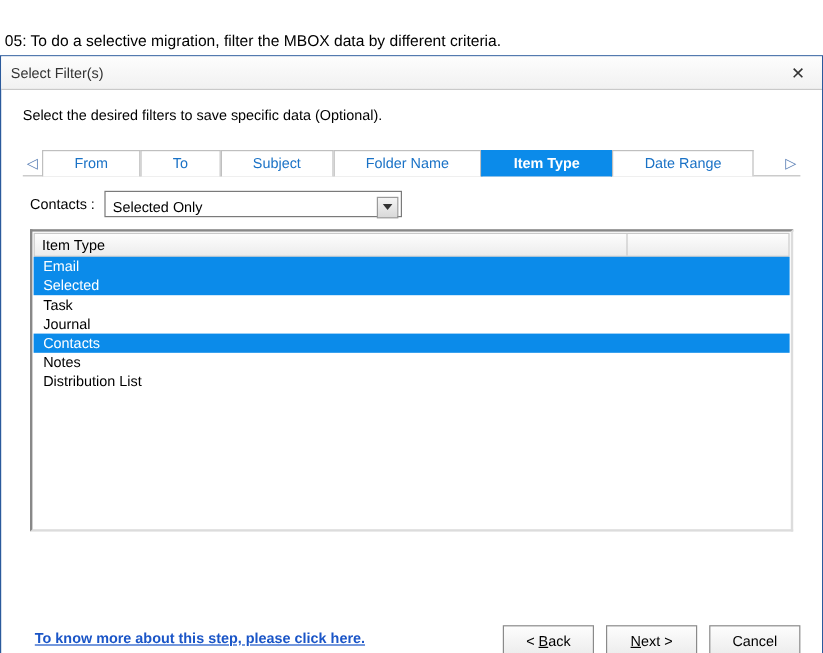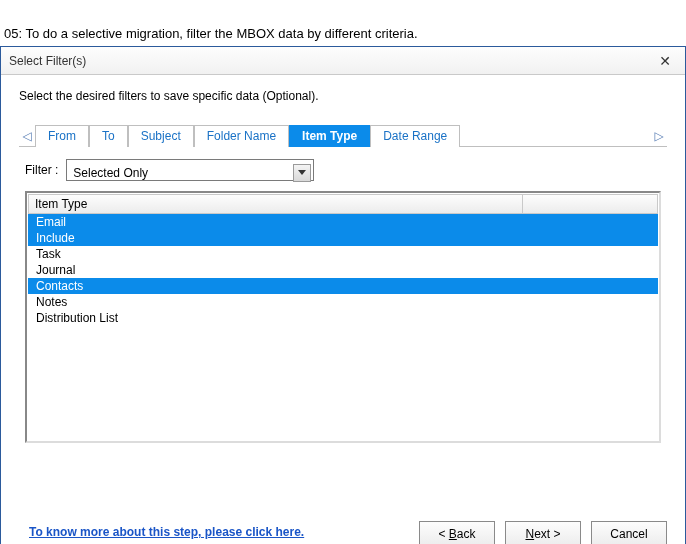--- a/index.html
+++ b/index.html
@@ -17,21 +17,21 @@
     padding: 0 8px 0 8px;
   }
   .titlebar .title { font-size: 12px; color: #333; }
   .close-btn { width: 24px; text-align: center; font-size: 14px; color: #333; cursor: pointer; }
   .body-pad { padding: 14px 18px 0 18px; }
   .instruction { font-size: 12px; font-weight: 400; color: #000; margin-bottom: 22px; }
   .tabs-row { display: flex; align-items: stretch; height: 22px; border-bottom: 1px solid #bfbfbf; }
   .tab-scroll { width: 16px; display: flex; align-items: center; justify-content: center; color: #5a7fb5; cursor: pointer; }
   .tabs { display: flex; align-items: flex-end; flex: 1; }
   .tab {
-    height: 22px; line-height: 20px; padding: 0 12px;
+    height: 22px; line-height: 20px; padding: 0 26px;
     border: 1px solid #bfbfbf; border-bottom: none;
     margin-right: 0px; color: #1a72c6; background: #fff;
     font-size: 12px; cursor: pointer;
     position: relative; top: 1px;
   }
   .tab.active { background: #0b8bea; color: #fff; font-weight: 700; border-color: #0b8bea; }
   .include-row { display: flex; align-items: center; margin: 12px 0 10px 0; padding-left: 6px; }
   .include-label { margin-right: 8px; font-size: 12px; }
   .dropdown {
     display: flex; align-items: center; justify-content: space-between;
@@ -87,37 +87,37 @@
         <div class="tab">To</div>
         <div class="tab">Subject</div>
         <div class="tab">Folder Name</div>
         <div class="tab active">Item Type</div>
         <div class="tab">Date Range</div>
       </div>
       <div class="tab-scroll">▷</div>
     </div>
 
     <div class="include-row">
-      <span class="include-label">Filter :</span>
+      <span class="include-label">Contacts :</span>
       <div class="dropdown">
         <span>Selected Only</span>
         <span class="dd-btn">
               <span class="triangle-down"></span>
             </span>
       </div>
     </div>
 
     <div class="list-panel">
       <div class="list-header">
         <div class="col1">Item Type</div>
         <div style="flex:1"></div>
       </div>
       <div class="list-body">
         <div class="list-item selected"><span>Email</span></div>
-        <div class="list-item selected"><span>Include</span></div>
+        <div class="list-item selected"><span>Selected</span></div>
         <div class="list-item"><span>Task</span></div>
         <div class="list-item"><span>Journal</span></div>
         <div class="list-item selected"><span>Contacts</span></div>
         <div class="list-item"><span>Notes</span></div>
         <div class="list-item"><span>Distribution List</span></div>
       </div>
     </div>
   </div>
 
   <div class="link-row">

